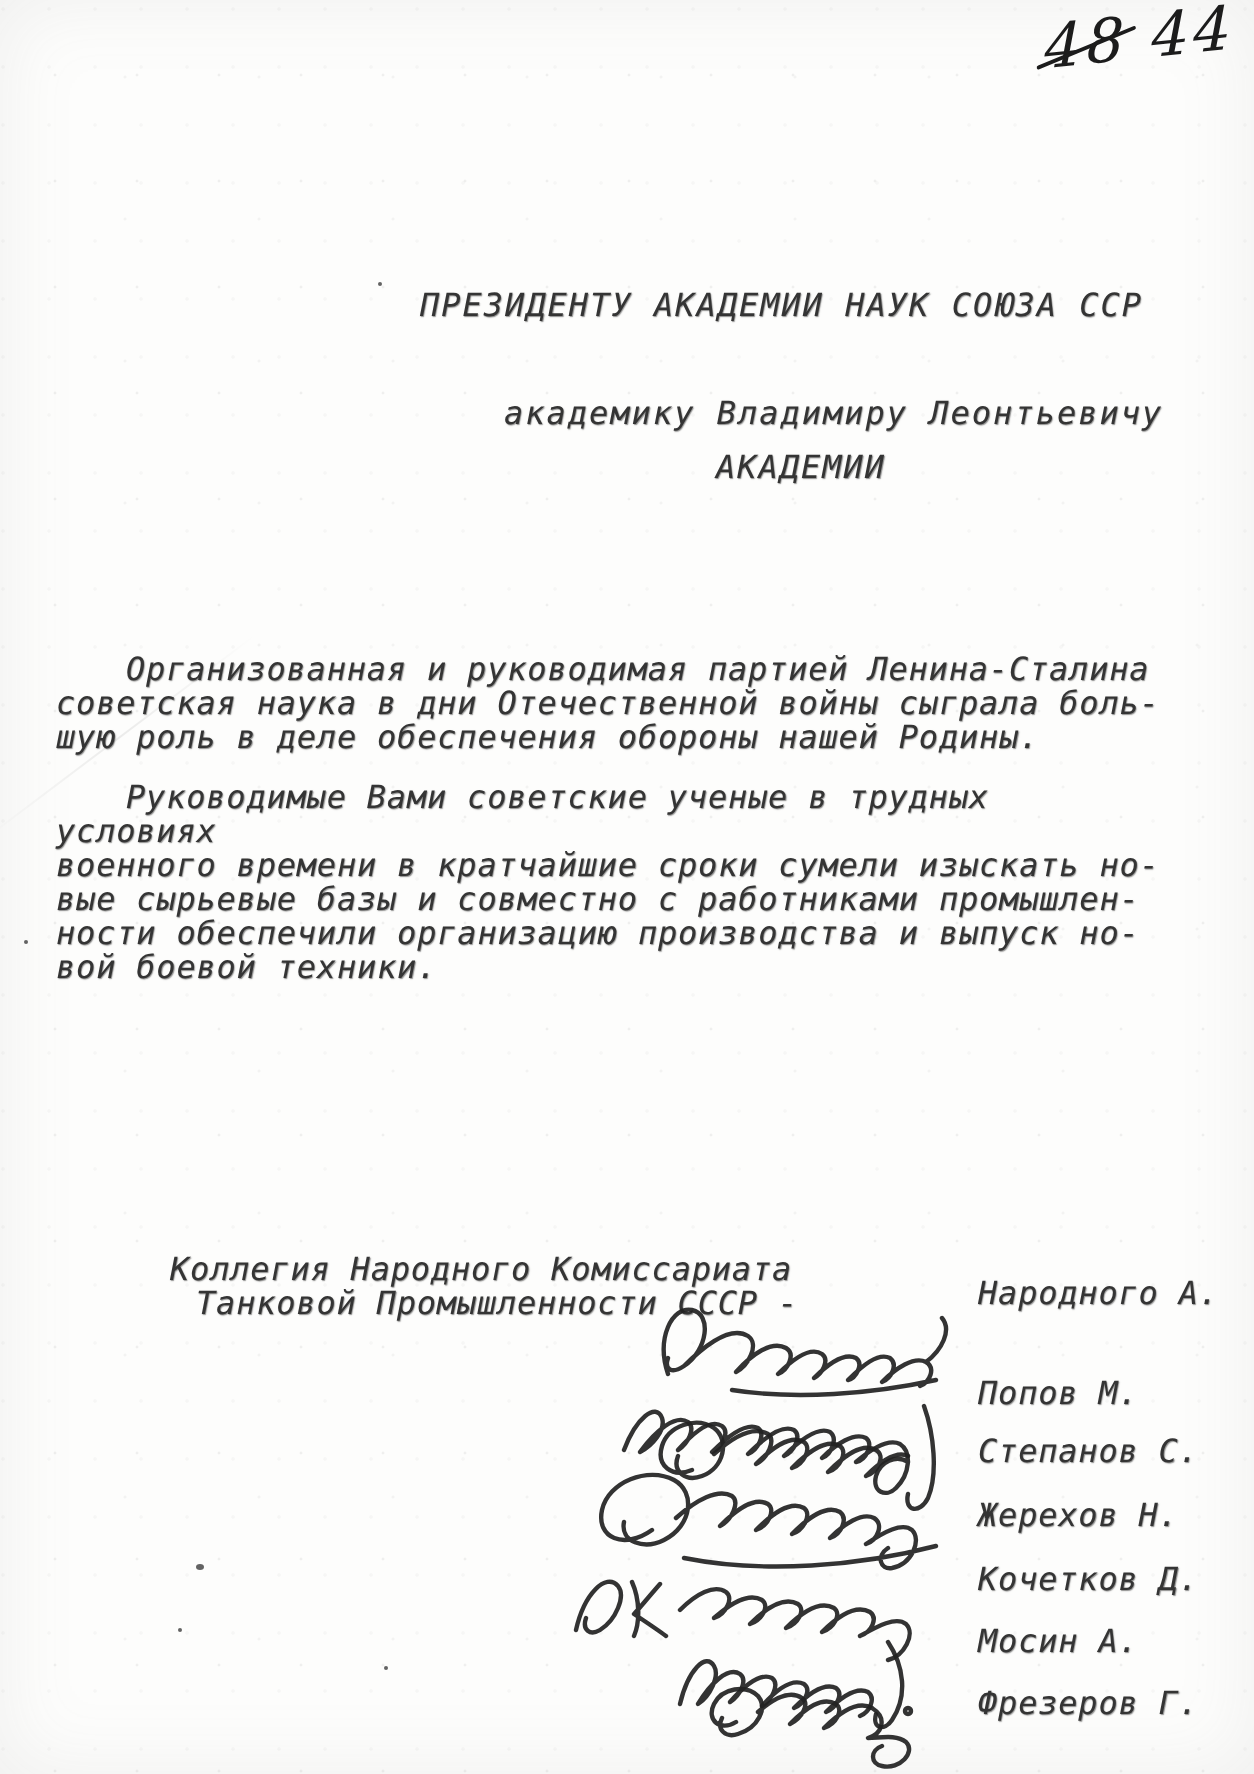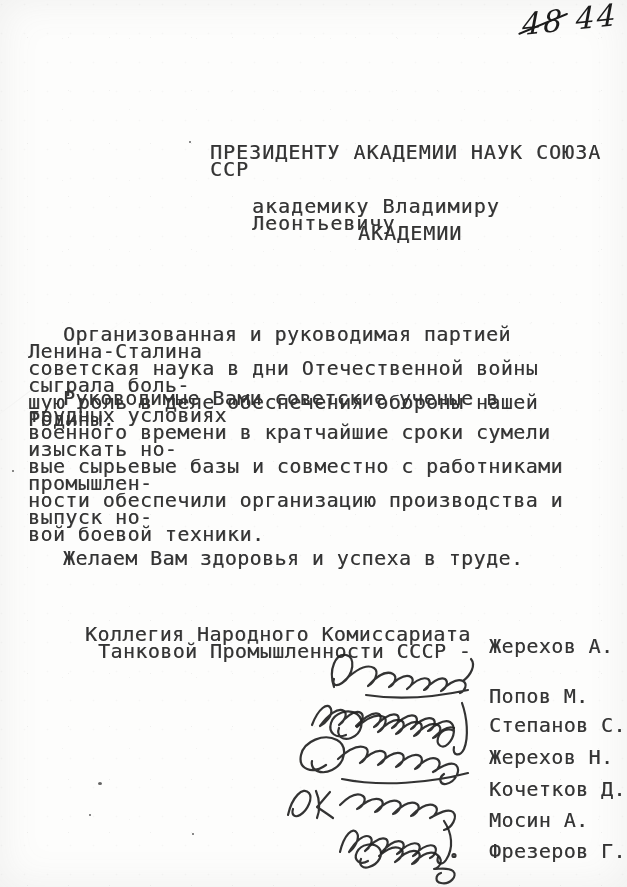--- a/index.html
+++ b/index.html
@@ -18,26 +18,27 @@
     content:'';position:absolute;inset:0;pointer-events:none;
     background-image:
       radial-gradient(circle, rgba(60,60,60,0.07) 0.5px, transparent 0.9px),
       radial-gradient(circle, rgba(60,60,60,0.05) 0.5px, transparent 1px),
       radial-gradient(circle, rgba(60,60,60,0.035) 0.6px, transparent 1.1px);
     background-size:41px 53px,67px 71px,23px 29px;
     background-position:7px 11px,29px 3px,13px 19px;
   }
   .typed{
     position:absolute;
-    font-size:20px;
+    font-size:16px;
     line-height:17px;
     letter-spacing:0.4px;
     white-space:pre-line;
     color:#343434;
     text-shadow:0.4px 0.4px 0.6px rgba(46,46,46,0.55);
+    font-style:italic;
   }
   .para{width:556px;text-indent:35px;}
   .hand-num{
     position:absolute;
     font-family:"DejaVu Serif","Liberation Serif",serif;
     font-style:italic;
     font-size:30px;
     letter-spacing:2px;
     color:#1c1c1c;
     transform:rotate(-6deg) skewX(-6deg);
@@ -78,26 +79,25 @@
   <div class="typed" style="left:358px;top:225px;letter-spacing:1px;">АКАДЕМИИ</div>
 
   <div class="typed para" style="left:28px;top:326px;">Организованная и руководимая партией Ленина-Сталина
 советская наука в дни Отечественной войны сыграла боль-
 шую роль в деле обеспечения обороны нашей Родины.</div>
   <div class="typed para" style="left:28px;top:390px;">Руководимые Вами советские ученые в трудных условиях
 военного времени в кратчайшие сроки сумели изыскать но-
 вые сырьевые базы и совместно с работниками промышлен-
 ности обеспечили организацию производства и выпуск но-
 вой боевой техники.</div>
-  <div class="typed para" style="left:28px;top:550px;">Желаем Вам здоровья и успеха в труде.</div>
 
   <div class="typed" style="left:85px;top:626px;">Коллегия Народного Комиссариата</div>
   <div class="typed" style="left:98px;top:643px;">Танковой Промышленности СССР -</div>
 
-  <div class="typed" style="left:489px;top:638px;">Жерехов А.</div>
+  <div class="typed" style="left:489px;top:638px;">Народного А.</div>
   <div class="typed" style="left:489px;top:688px;">Попов М.</div>
   <div class="typed" style="left:489px;top:717px;">Степанов С.</div>
   <div class="typed" style="left:489px;top:749px;">Жерехов Н.</div>
   <div class="typed" style="left:489px;top:781px;">Кочетков Д.</div>
   <div class="typed" style="left:489px;top:812px;">Мосин А.</div>
   <div class="typed" style="left:489px;top:843px;">Фрезеров Г.</div>
 
   <svg class="sig-svg" width="212" height="242" viewBox="0 0 212 242">
     <path d="M56,42 C50,24 58,8 68,10 C78,12 76,30 64,38 C58,42 54,40 56,34 M64,38 C76,26 88,18 96,23 C102,27 96,38 90,41 C98,32 108,25 115,29 C120,32 116,40 111,42 C118,35 127,28 133,32 C137,35 133,42 129,44 C136,37 144,31 150,34 C154,37 150,44 146,45 C153,38 161,31 167,34 C171,37 168,44 163,46 C170,39 179,33 185,36 C190,39 187,46 182,48 M88,50 C120,55 158,52 190,45 M185,36 C193,30 198,20 193,14"></path>
     <path d="M34,80 C40,64 50,56 53,64 C55,70 48,78 42,81 C50,70 60,62 66,66 C70,69 66,77 61,80 C68,72 77,64 83,68 C87,71 83,79 78,81 C86,73 95,66 101,69 C105,72 101,80 96,82 C104,74 113,67 119,70 C123,73 119,81 114,83 C122,75 131,68 137,71 C141,74 138,82 133,84 C140,77 149,71 155,74 C159,77 155,85 150,86 C157,80 166,74 172,77 C178,81 177,92 170,99 C165,104 158,101 160,93 C162,86 170,82 176,86"></path>

